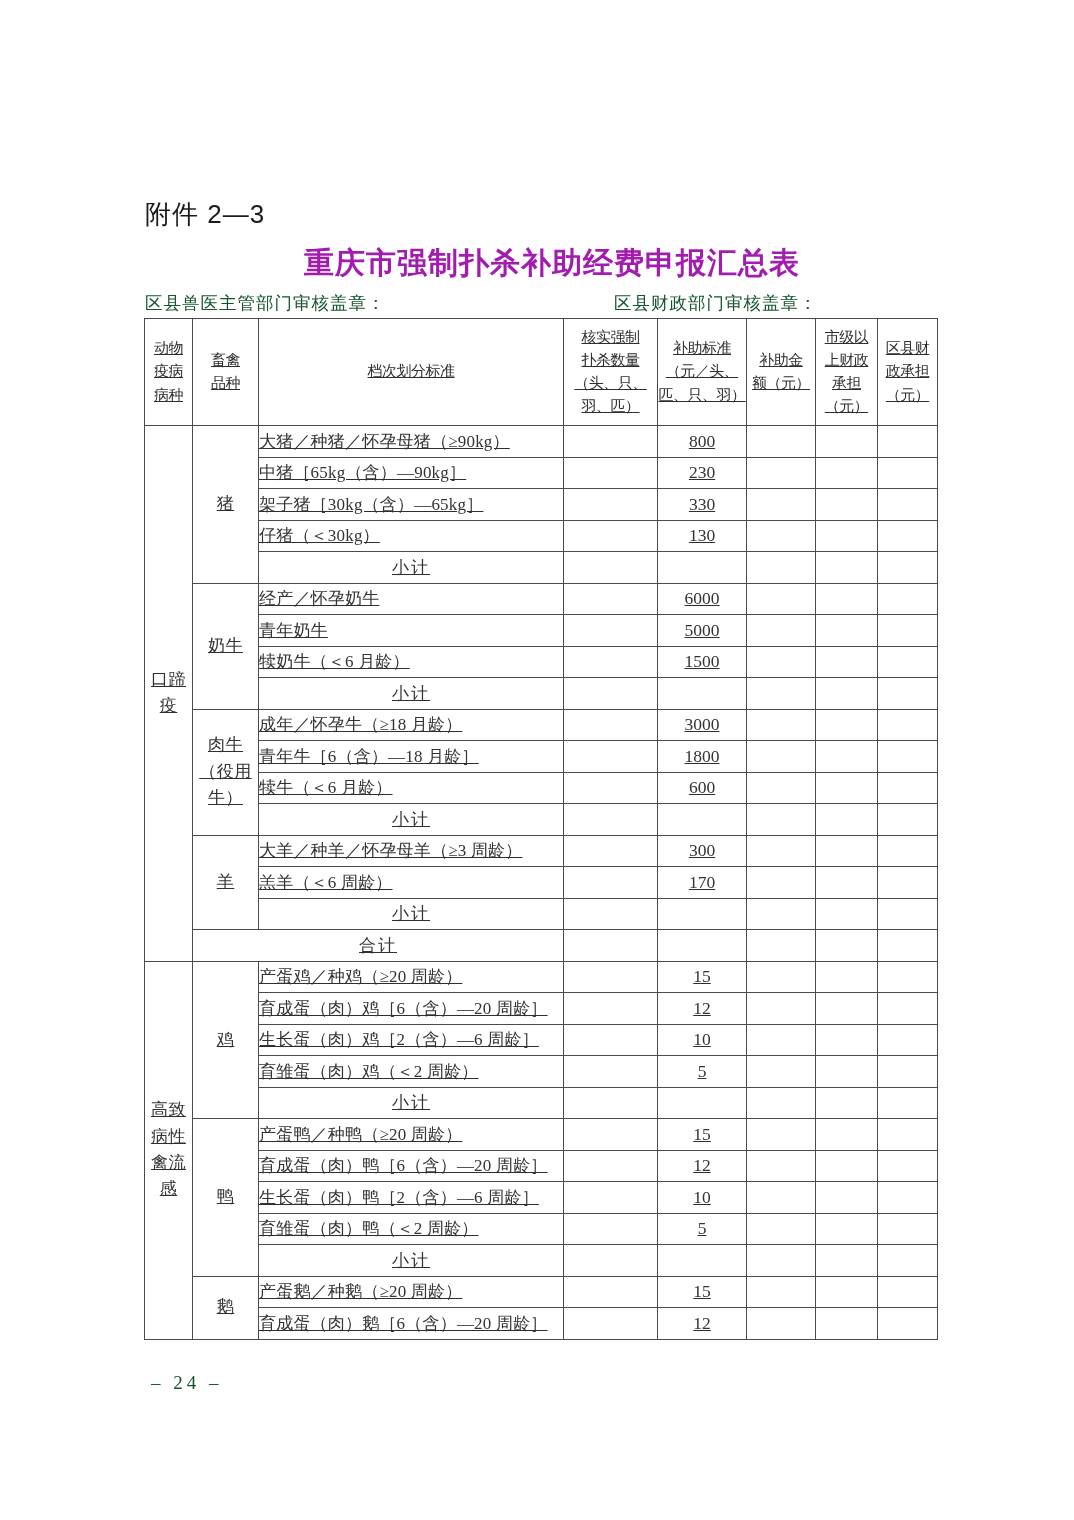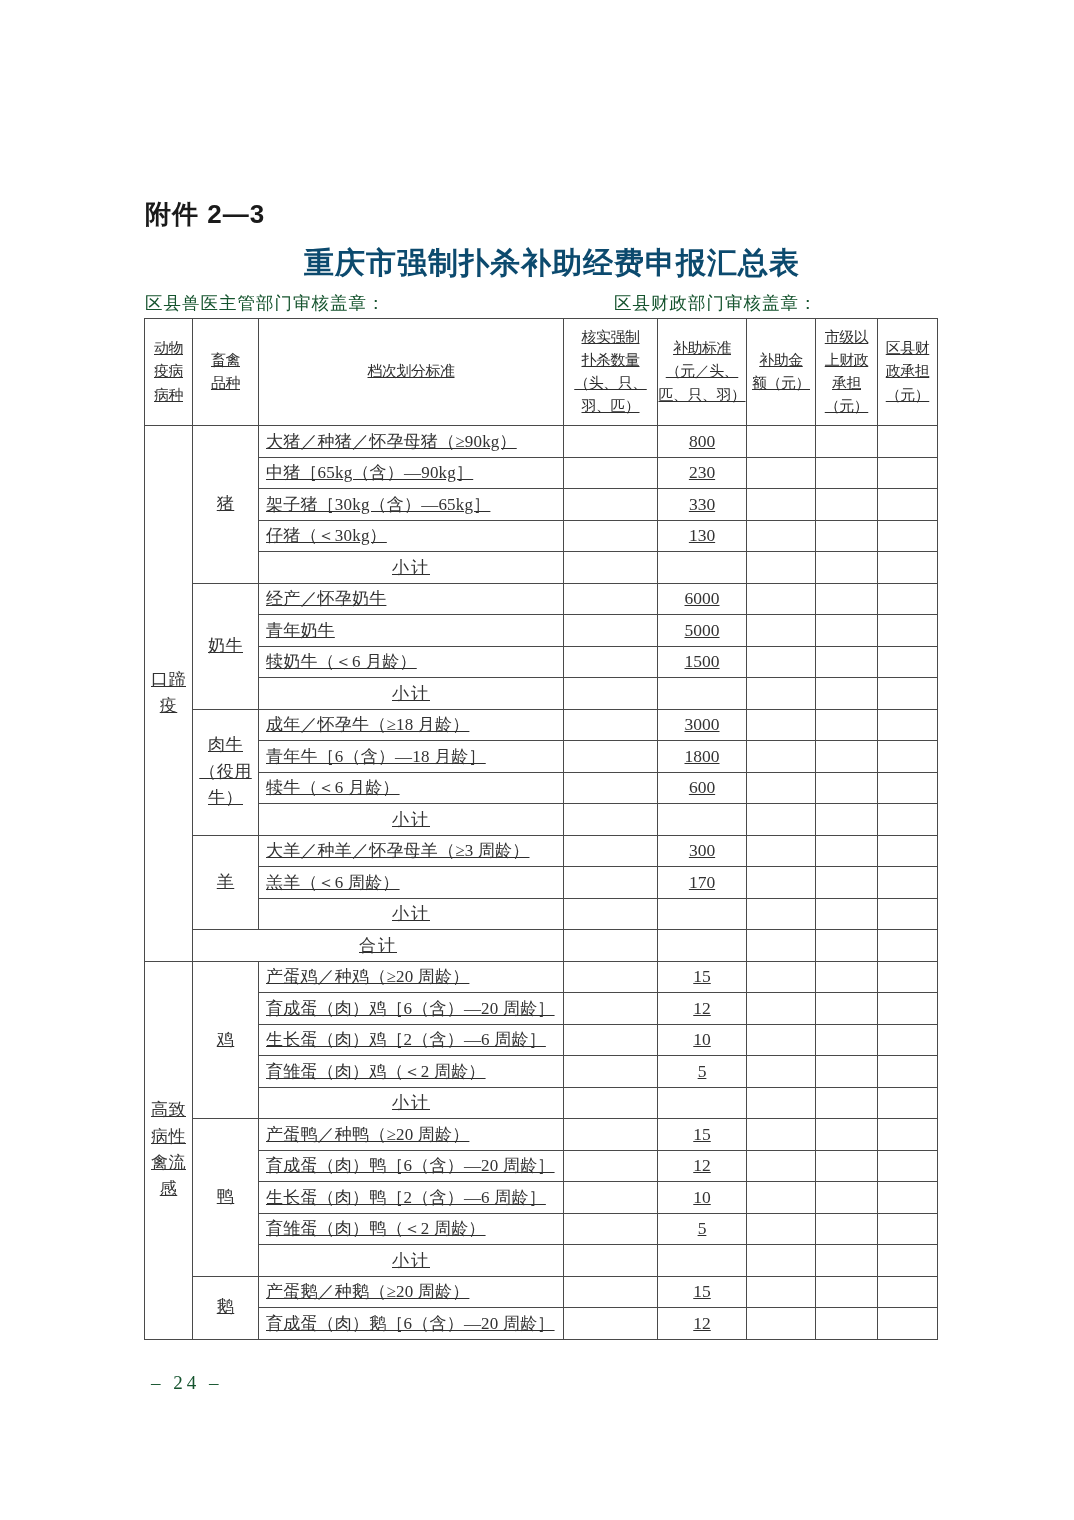--- a/index.html
+++ b/index.html
@@ -15,34 +15,34 @@
     font-family: "Liberation Serif", "DejaVu Serif", serif;
     color: #2e2e2e;
     overflow: hidden;
   }
   .attachment {
     position: absolute;
     left: 145px;
     top: 197px;
     font-family: "Liberation Sans", "DejaVu Sans", sans-serif;
     font-size: 26px;
-    font-weight: 700;
+    font-weight: 400;
     color: #1a1a1a;
     letter-spacing: 1px;
   }
   .title {
     position: absolute;
     left: 144px;
     top: 243px;
     width: 816px;
     margin: 0;
     text-align: center;
     font-size: 30px;
     font-weight: bold;
-    color: #0c4a6e;
+    color: #a21caf;
     letter-spacing: 1px;
   }
   .stamp {
     position: absolute;
     top: 291px;
     font-size: 17.5px;
     letter-spacing: 1px;
     color: #14532d;
   }
   .stamp-left  { left: 145px; }
@@ -75,21 +75,20 @@
     text-align: center;
     white-space: pre-line;
     color: #2e2e2e;
   }
   .subsidy-table td {
     font-size: 17px;
     color: #333333;
   }
   td.label-cell {
     text-align: left;
-    padding-left: 7px;
     letter-spacing: 0.2px;
   }
   td.v-cell {
     text-align: center;
     white-space: pre-line;
     line-height: 1.55;
     letter-spacing: 0.5px;
   }
   td.center-cell {
     text-align: center;

